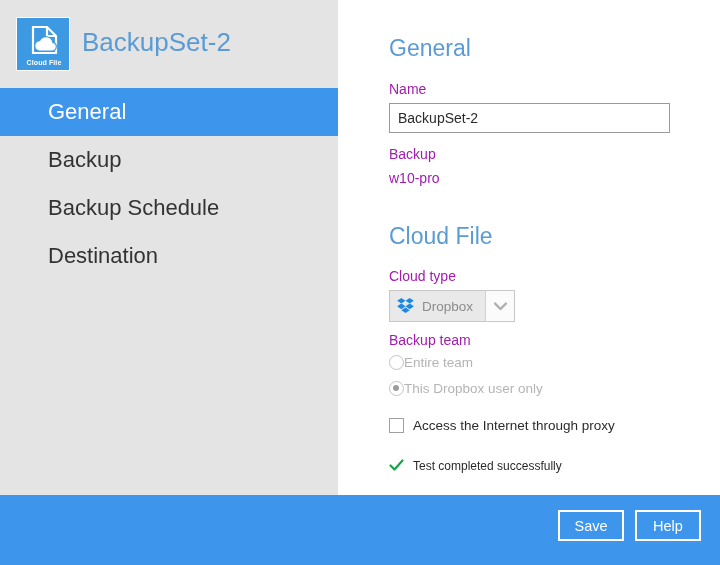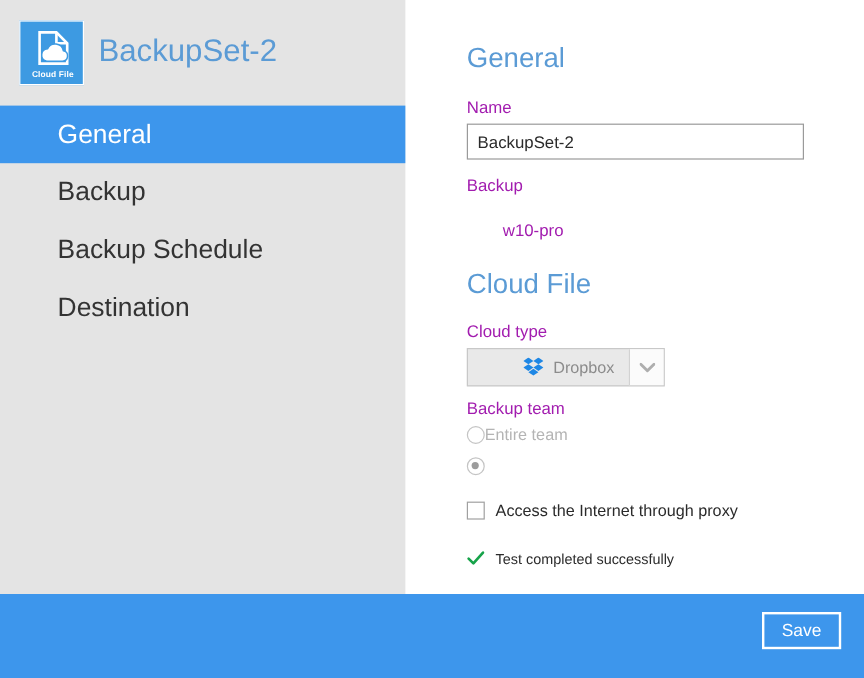--- a/index.html
+++ b/index.html
@@ -137,21 +137,21 @@
   .field-label {
     position: absolute;
     left: 51px;
     font-size: 14px;
     color: #a21caf;
     line-height: 18px;
     white-space: nowrap;
   }
   .lbl-name      { top: 80px; }
   .lbl-owner     { top: 145px; }
-  .val-owner     { top: 183px; margin-left: 30px; }
+  .val-owner     { top: 169px; }
   .lbl-cloudtype { top: 267px; }
   .lbl-scope     { top: 331px; }
 
   .name-input {
     position: absolute;
     left: 51px;
     top: 103px;
     width: 281px;
     height: 30px;
     box-sizing: border-box;
@@ -169,21 +169,20 @@
   .cloud-select {
     position: absolute;
     left: 51px;
     top: 290px;
     height: 32px;
     display: flex;
     align-items: stretch;
     border: 1px solid #c8c8c8;
     background: #e9e9e9;
     box-sizing: border-box;
-    padding-left: 39px;
   }
   .cloud-select .cs-icon {
     width: 30px;
     display: flex;
     align-items: center;
     justify-content: center;
   }
   .cloud-select .cs-text {
     display: flex;
     align-items: center;
@@ -385,36 +384,38 @@
 
     <div class="field-label lbl-scope">Backup team</div>
 
     <div class="radio-row radio-1">
       <span class="radio-dot"></span>
       <span class="r-label">Entire team</span>
     </div>
 
     <div class="radio-row radio-2">
       <span class="radio-dot sel"></span>
+      <span class="r-label">This Dropbox user only</span>
     </div>
 
     <div class="check-row">
       <span class="check-box"></span>
       <span class="c-label">Access the Internet through proxy</span>
     </div>
 
     <div class="status-row">
       <span class="tick">
         <svg width="15" height="15" viewBox="0 0 15 15">
           <path d="M1.5 7.5 L5.5 11.5 L13.5 2.5" fill="none" stroke="#17a34a" stroke-width="2.2" stroke-linecap="round" stroke-linejoin="round"></path>
         </svg>
       </span>
       <span class="s-label">Test completed successfully</span>
     </div>
   </div>
 
   <div class="footer">
     <div class="footer-buttons">
       <button class="fbtn">Save</button>
+      <button class="fbtn">Help</button>
     </div>
   </div>
 
 </div>
 
 </body></html>

